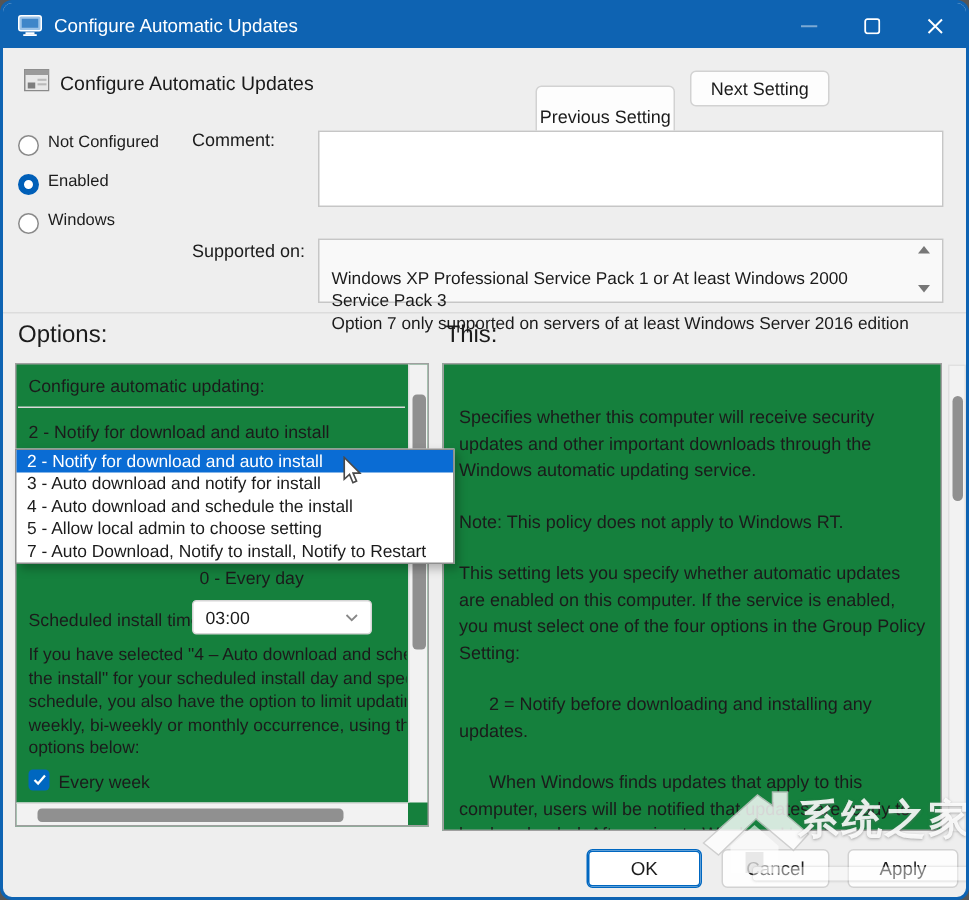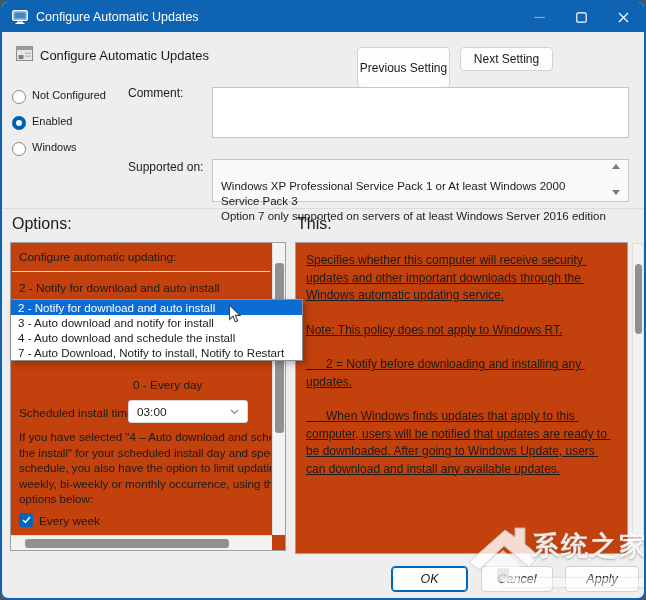--- a/index.html
+++ b/index.html
@@ -28,40 +28,40 @@
   
   .field-box{ background:#fff; border:1px solid #c6c6c6; }
   .sup-box{ background:#f9f9f9; border:1px solid #c6c6c6; font-size:11.5px; line-height:15px;
     padding:4px 22px 4px 8px; white-space:pre-line; color:#1b1b1b; }
   .tri{ width:0; height:0; border-left:4px solid transparent; border-right:4px solid transparent; }
   .tri.up{ border-bottom:5px solid #777; }
   .tri.dn{ border-top:5px solid #777; }
   .divider{ left:0; right:0; top:206px; height:1px; background:#dcdcdc; }
   .section-label{ font-size:16px; }
   
-  .panel{ background:#c2410c; border:1px solid #9f9f9f; }
+  .panel{ background:#15803d; border:1px solid #9f9f9f; }
   .opt-text{ font-size:11.8px; }
   .sep{ height:1px; background:#d9d9d9; }
   .note{ white-space:pre; overflow:hidden; font-size:11.6px; line-height:15.6px; }
   .checkbox{ width:14px; height:14px; border-radius:3px; background:#0067c0; color:#fff;
     display:flex; align-items:center; justify-content:center; font-size:10px; }
   .combo{ border:1px solid #d6d6d6; border-radius:3px; background:#fff; display:flex;
     align-items:center; padding:0 8px; font-size:11.8px; }
   
   .sb-track{ background:#f2f2f2; }
   .sb-thumb{ background:#909090; border-radius:3px; }
   
   .popup{ background:#fff; border:1px solid #8f8f8f; box-shadow:3px 3px 6px rgba(0,0,0,.25); z-index:30; }
   .popup .item{ height:15px; line-height:15px; padding-left:7px; font-size:11.6px; white-space:nowrap; overflow:hidden; }
   .popup .item.hl{ background:#0a6cd4; color:#fff; }
   
-  .help-body{ padding:9px 10px; font-size:12px; line-height:17.5px; overflow:hidden; height:100%;text-decoration:underline; }
+  .help-body{ padding:27px 10px; font-size:12px; line-height:17.5px; overflow:hidden; height:100%; }
   .help-body p{ white-space:pre-wrap; margin-bottom:17px; }
   
-  .foot-btn{ position:absolute; top:564px; height:26px; border-radius:4px; font-size:12.5px;font-style:italic; }
+  .foot-btn{ position:absolute; top:564px; height:26px; border-radius:4px; font-size:12.5px; }
   .ok{ border:1px solid #0067c0; box-shadow:0 0 0 1px #0067c0 inset; background:#fff; }
   
   .wm{ pointer-events:none; z-index:50; }
   .wm-text{ font-size:27px; font-weight:bold; letter-spacing:2px; color:rgba(255,255,255,0.88);
     text-shadow:0 1px 2px rgba(110,110,110,0.55); white-space:nowrap; }
   .wm-bar{ background:rgba(255,255,255,0.45); border-radius:2px; box-shadow:0 0 2px rgba(130,130,130,0.4); }
   .cursor{ z-index:40; }
 </style>
 </head>
 <body>
@@ -96,21 +96,21 @@
   </div>
 
   <svg class="abs" style="left:14px;top:44px" width="17" height="15" viewBox="0 0 17 15">
     <rect x="0.5" y="0.5" width="16" height="14" fill="#e8e8e8" stroke="#8a8a8a"></rect>
     <rect x="0.5" y="0.5" width="16" height="3.5" fill="#9a9a9a"></rect>
     <rect x="2.5" y="9" width="5" height="4" fill="#7d7d7d"></rect>
     <rect x="9" y="6.5" width="6" height="1.4" fill="#b9b9b9"></rect>
     <rect x="9" y="9.5" width="6" height="1.4" fill="#b9b9b9"></rect>
   </svg>
   <div class="abs hdr-title">Configure Automatic Updates</div>
-  <button class="btn abs" style="left:355px;top:45px;width:93px;height:41px">Previous Setting</button>
+  <button class="btn abs" style="left:355px;top:55px;width:93px;height:41px">Previous Setting</button>
   <button class="btn abs" style="left:458px;top:45px;width:93px;height:24px">Next Setting</button>
 
   <div class="abs radio" style="left:10px;top:88px"></div>
   <div class="abs radio-label" style="left:30px;top:87px">Not Configured</div>
   <div class="abs radio sel" style="left:10px;top:114px"></div>
   <div class="abs radio-label" style="left:30px;top:113px">Enabled</div>
   <div class="abs radio" style="left:10px;top:140px"></div>
   <div class="abs radio-label" style="left:30px;top:139px">Windows</div>
 
   <div class="abs" style="left:126px;top:84px">Comment:</div>
@@ -163,30 +163,32 @@
 
     <div class="abs sb-track" style="left:0;bottom:0;height:15px;width:261px;border-top:1px solid #dcdcdc">
       <div class="sb-thumb" style="position:absolute;left:14px;top:3px;height:9px;width:204px"></div>
     </div>
   </div>
 
   <div class="abs popup" style="left:8px;top:297px;width:293px">
     <div class="item hl">2 - Notify for download and auto install</div>
     <div class="item">3 - Auto download and notify for install</div>
     <div class="item">4 - Auto download and schedule the install</div>
+    <div class="item">5 - Allow local admin to choose setting</div>
     <div class="item">7 - Auto Download, Notify to install, Notify to Restart</div>
   </div>
   <svg class="abs cursor" style="left:226px;top:302px" width="13" height="20" viewBox="0 0 13 20">
     <path d="M1.5,1 L1.5,15.5 L5,12.3 L7.3,17.8 L9.7,16.7 L7.4,11.4 L12,11.4 Z" fill="#ffffff" stroke="#4a4a4a" stroke-width="1.1"></path>
   </svg>
 
   <div class="abs panel" style="left:293px;top:240px;width:333px;height:312px">
     <div class="help-body">
       <p>Specifies whether this computer will receive security updates and other important downloads through the Windows automatic updating service.</p>
       <p>Note: This policy does not apply to Windows RT.</p>
+      <p>This setting lets you specify whether automatic updates are enabled on this computer. If the service is enabled, you must select one of the four options in the Group Policy Setting:</p>
       <p>      2 = Notify before downloading and installing any updates.</p>
       <p>      When Windows finds updates that apply to this computer, users will be notified that updates are ready to be downloaded. After going to Windows Update, users can download and install any available updates.</p>
 
     </div>
   </div>
 
   <div class="abs sb-track" style="left:630px;top:241px;width:12px;height:312px;border:1px solid #e0e0e0">
     <div class="sb-thumb" style="position:absolute;left:1.5px;top:20px;width:7px;height:70px;border-radius:4px"></div>
   </div>
 

